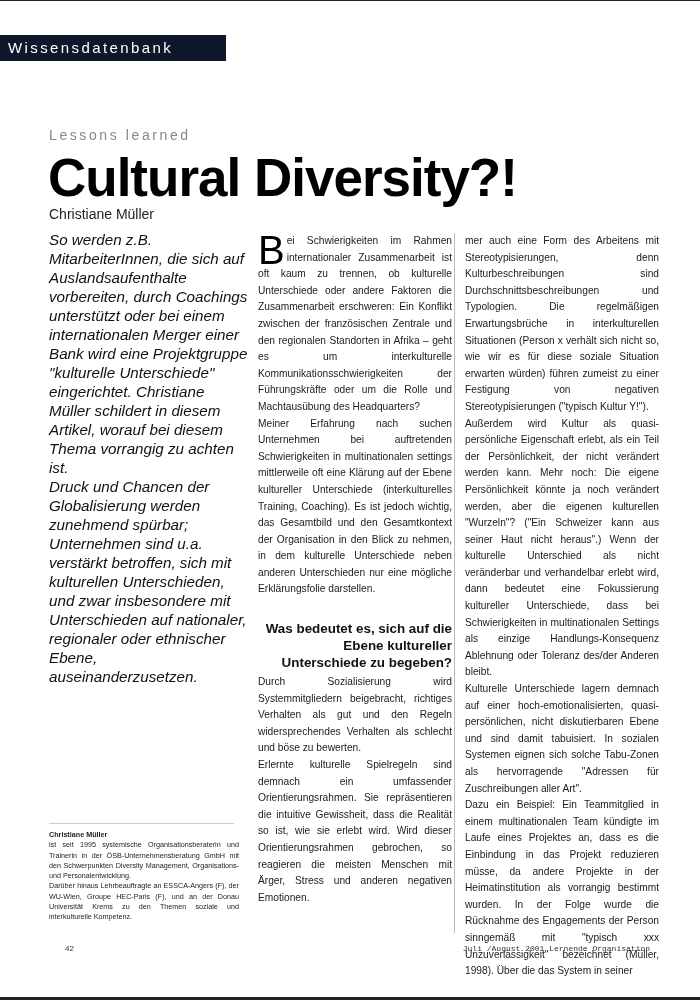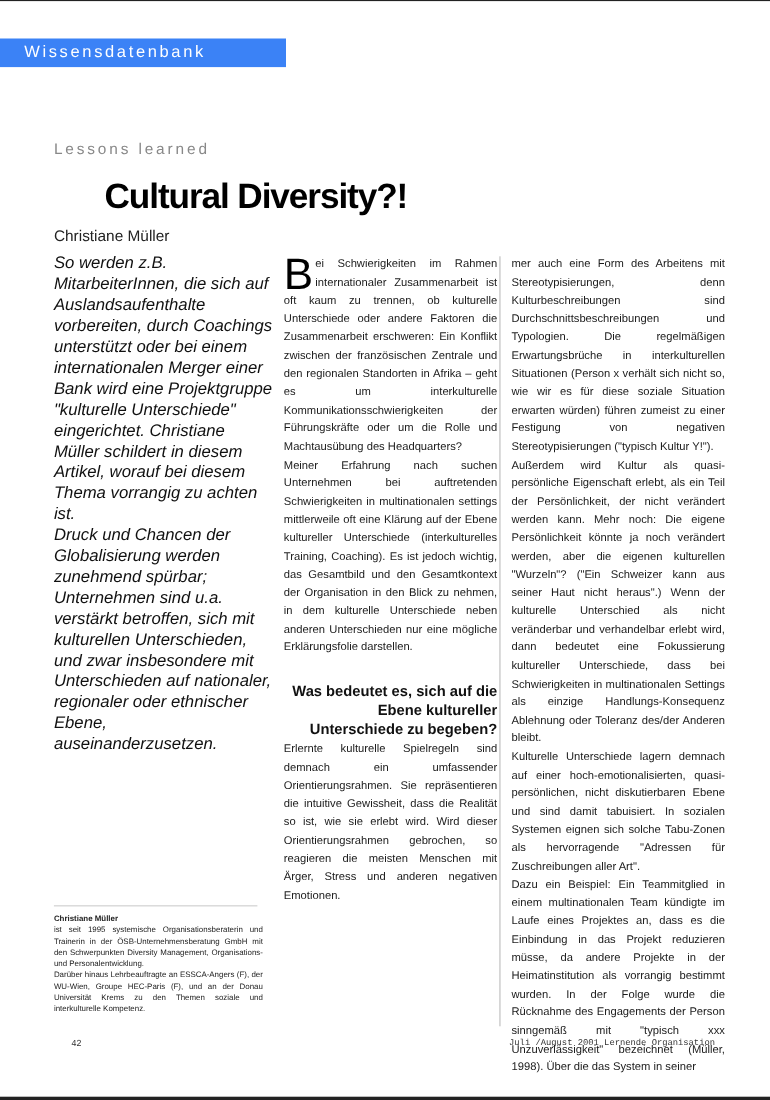--- a/index.html
+++ b/index.html
@@ -2,31 +2,31 @@
 <html><head>
 <meta charset="utf-8">
 <style>
   html, body { margin: 0; padding: 0; }
   body {
     width: 700px; height: 1000px; background: #ffffff; position: relative; overflow: hidden;
     font-family: "Liberation Sans", sans-serif; color: #111;
     border-top: 1px solid #222; border-bottom: 3px solid #222; box-sizing: border-box;
   }
   .banner {
-    position: absolute; left: 0; top: 34px; width: 260px; height: 26px;
-    background: #3b82f6; color: #fff; font-size: 15px; letter-spacing: 2.4px;
-    line-height: 26px; padding-left: 22px; box-sizing: border-box;
+    position: absolute; left: 0; top: 34px; width: 226px; height: 26px;
+    background: #0f172a; color: #fff; font-size: 15px; letter-spacing: 2.4px;
+    line-height: 26px; padding-left: 8px; box-sizing: border-box;
   }
   .kicker {
     position: absolute; left: 49px; top: 126px; font-size: 14px; color: #888;
     letter-spacing: 2.6px;
   }
   .title {
-    position: absolute; left: 48px; top: 149px; font-size: 32px; font-weight: bold;
-    letter-spacing: -1px; color: #000; line-height: 56px; margin-left: 47px;
+    position: absolute; left: 48px; top: 149px; font-size: 53px; font-weight: bold;
+    letter-spacing: -1px; color: #000; line-height: 56px;
   }
   .author {
     position: absolute; left: 49px; top: 205px; font-size: 14px; color: #222;
   }
   .lead {
     position: absolute; left: 49px; top: 229px; width: 200px;
     font-size: 15.2px; font-style: italic; line-height: 19px; color: #111;
   }
   .lead p { margin: 0; }
   .bio-rule {
@@ -78,20 +78,21 @@
 <div class="bio">
   <span class="bio-name">Christiane Müller</span>
   <p>ist seit 1995 systemische Organisationsberaterin und Trainerin in der ÖSB-Unternehmensberatung GmbH mit den Schwerpunkten Diversity Management, Organisations- und Personalentwicklung.</p>
   <p>Darüber hinaus Lehrbeauftragte an ESSCA-Angers (F), der WU-Wien, Groupe HEC-Paris (F), und an der Donau Universität Krems zu den Themen soziale und interkulturelle Kompetenz.</p>
 </div>
 
 <div class="col col2">
   <p><span class="dropcap">B</span><span>ei Schwierigkeiten im Rahmen internationaler Zusammenarbeit ist oft kaum zu trennen, ob kulturelle Unterschiede oder andere Faktoren die Zusammenarbeit erschweren: Ein Konflikt zwischen der französischen Zentrale und den regionalen Standorten in Afrika – geht es um interkulturelle Kommunikationsschwierigkeiten der Führungskräfte oder um die Rolle und Machtausübung des Headquarters?</span></p>
   <p>Meiner Erfahrung nach suchen Unternehmen bei auftretenden Schwierigkeiten in multinationalen settings mittlerweile oft eine Klärung auf der Ebene kultureller Unterschiede (interkulturelles Training, Coaching). Es ist jedoch wichtig, das Gesamtbild und den Gesamtkontext der Organisation in den Blick zu nehmen, in dem kulturelle Unterschiede neben anderen Unterschieden nur eine mögliche Erklärungsfolie darstellen.</p>
   <div class="subhead">Was bedeutet es, sich auf die Ebene kultureller Unterschiede zu begeben?</div>
+  <p>Durch Sozialisierung wird Systemmitgliedern beigebracht, richtiges Verhalten als gut und den Regeln widersprechendes Verhalten als schlecht und böse zu bewerten.</p>
   <p>Erlernte kulturelle Spielregeln sind demnach ein umfassender Orientierungsrahmen. Sie repräsentieren die intuitive Gewissheit, dass die Realität so ist, wie sie erlebt wird. Wird dieser Orientierungsrahmen gebrochen, so reagieren die meisten Menschen mit Ärger, Stress und anderen negativen Emotionen.</p>
 </div>
 
 <div class="divider"></div>
 
 <div class="col col3">
   <p>mer auch eine Form des Arbeitens mit Stereotypisierungen, denn Kulturbeschreibungen sind Durchschnittsbeschreibungen und Typologien. Die regelmäßigen Erwartungsbrüche in interkulturellen Situationen (Person x verhält sich nicht so, wie wir es für diese soziale Situation erwarten würden) führen zumeist zu einer Festigung von negativen Stereotypisierungen ("typisch Kultur Y!").</p>
   <p>Außerdem wird Kultur als quasi-persönliche Eigenschaft erlebt, als ein Teil der Persönlichkeit, der nicht verändert werden kann. Mehr noch: Die eigene Persönlichkeit könnte ja noch verändert werden, aber die eigenen kulturellen "Wurzeln"? ("Ein Schweizer kann aus seiner Haut nicht heraus".) Wenn der kulturelle Unterschied als nicht veränderbar und verhandelbar erlebt wird, dann bedeutet eine Fokussierung kultureller Unterschiede, dass bei Schwierigkeiten in multinationalen Settings als einzige Handlungs-Konsequenz Ablehnung oder Toleranz des/der Anderen bleibt.</p>
   <p>Kulturelle Unterschiede lagern demnach auf einer hoch-emotionalisierten, quasi-persönlichen, nicht diskutierbaren Ebene und sind damit tabuisiert. In sozialen Systemen eignen sich solche Tabu-Zonen als hervorragende "Adressen für Zuschreibungen aller Art".</p>
   <p>Dazu ein Beispiel: Ein Teammitglied in einem multinationalen Team kündigte im Laufe eines Projektes an, dass es die Einbindung in das Projekt reduzieren müsse, da andere Projekte in der Heimatinstitution als vorrangig bestimmt wurden. In der Folge wurde die Rücknahme des Engagements der Person sinngemäß mit "typisch xxx Unzuverlässigkeit" bezeichnet (Müller, 1998). Über die das System in seiner</p>

